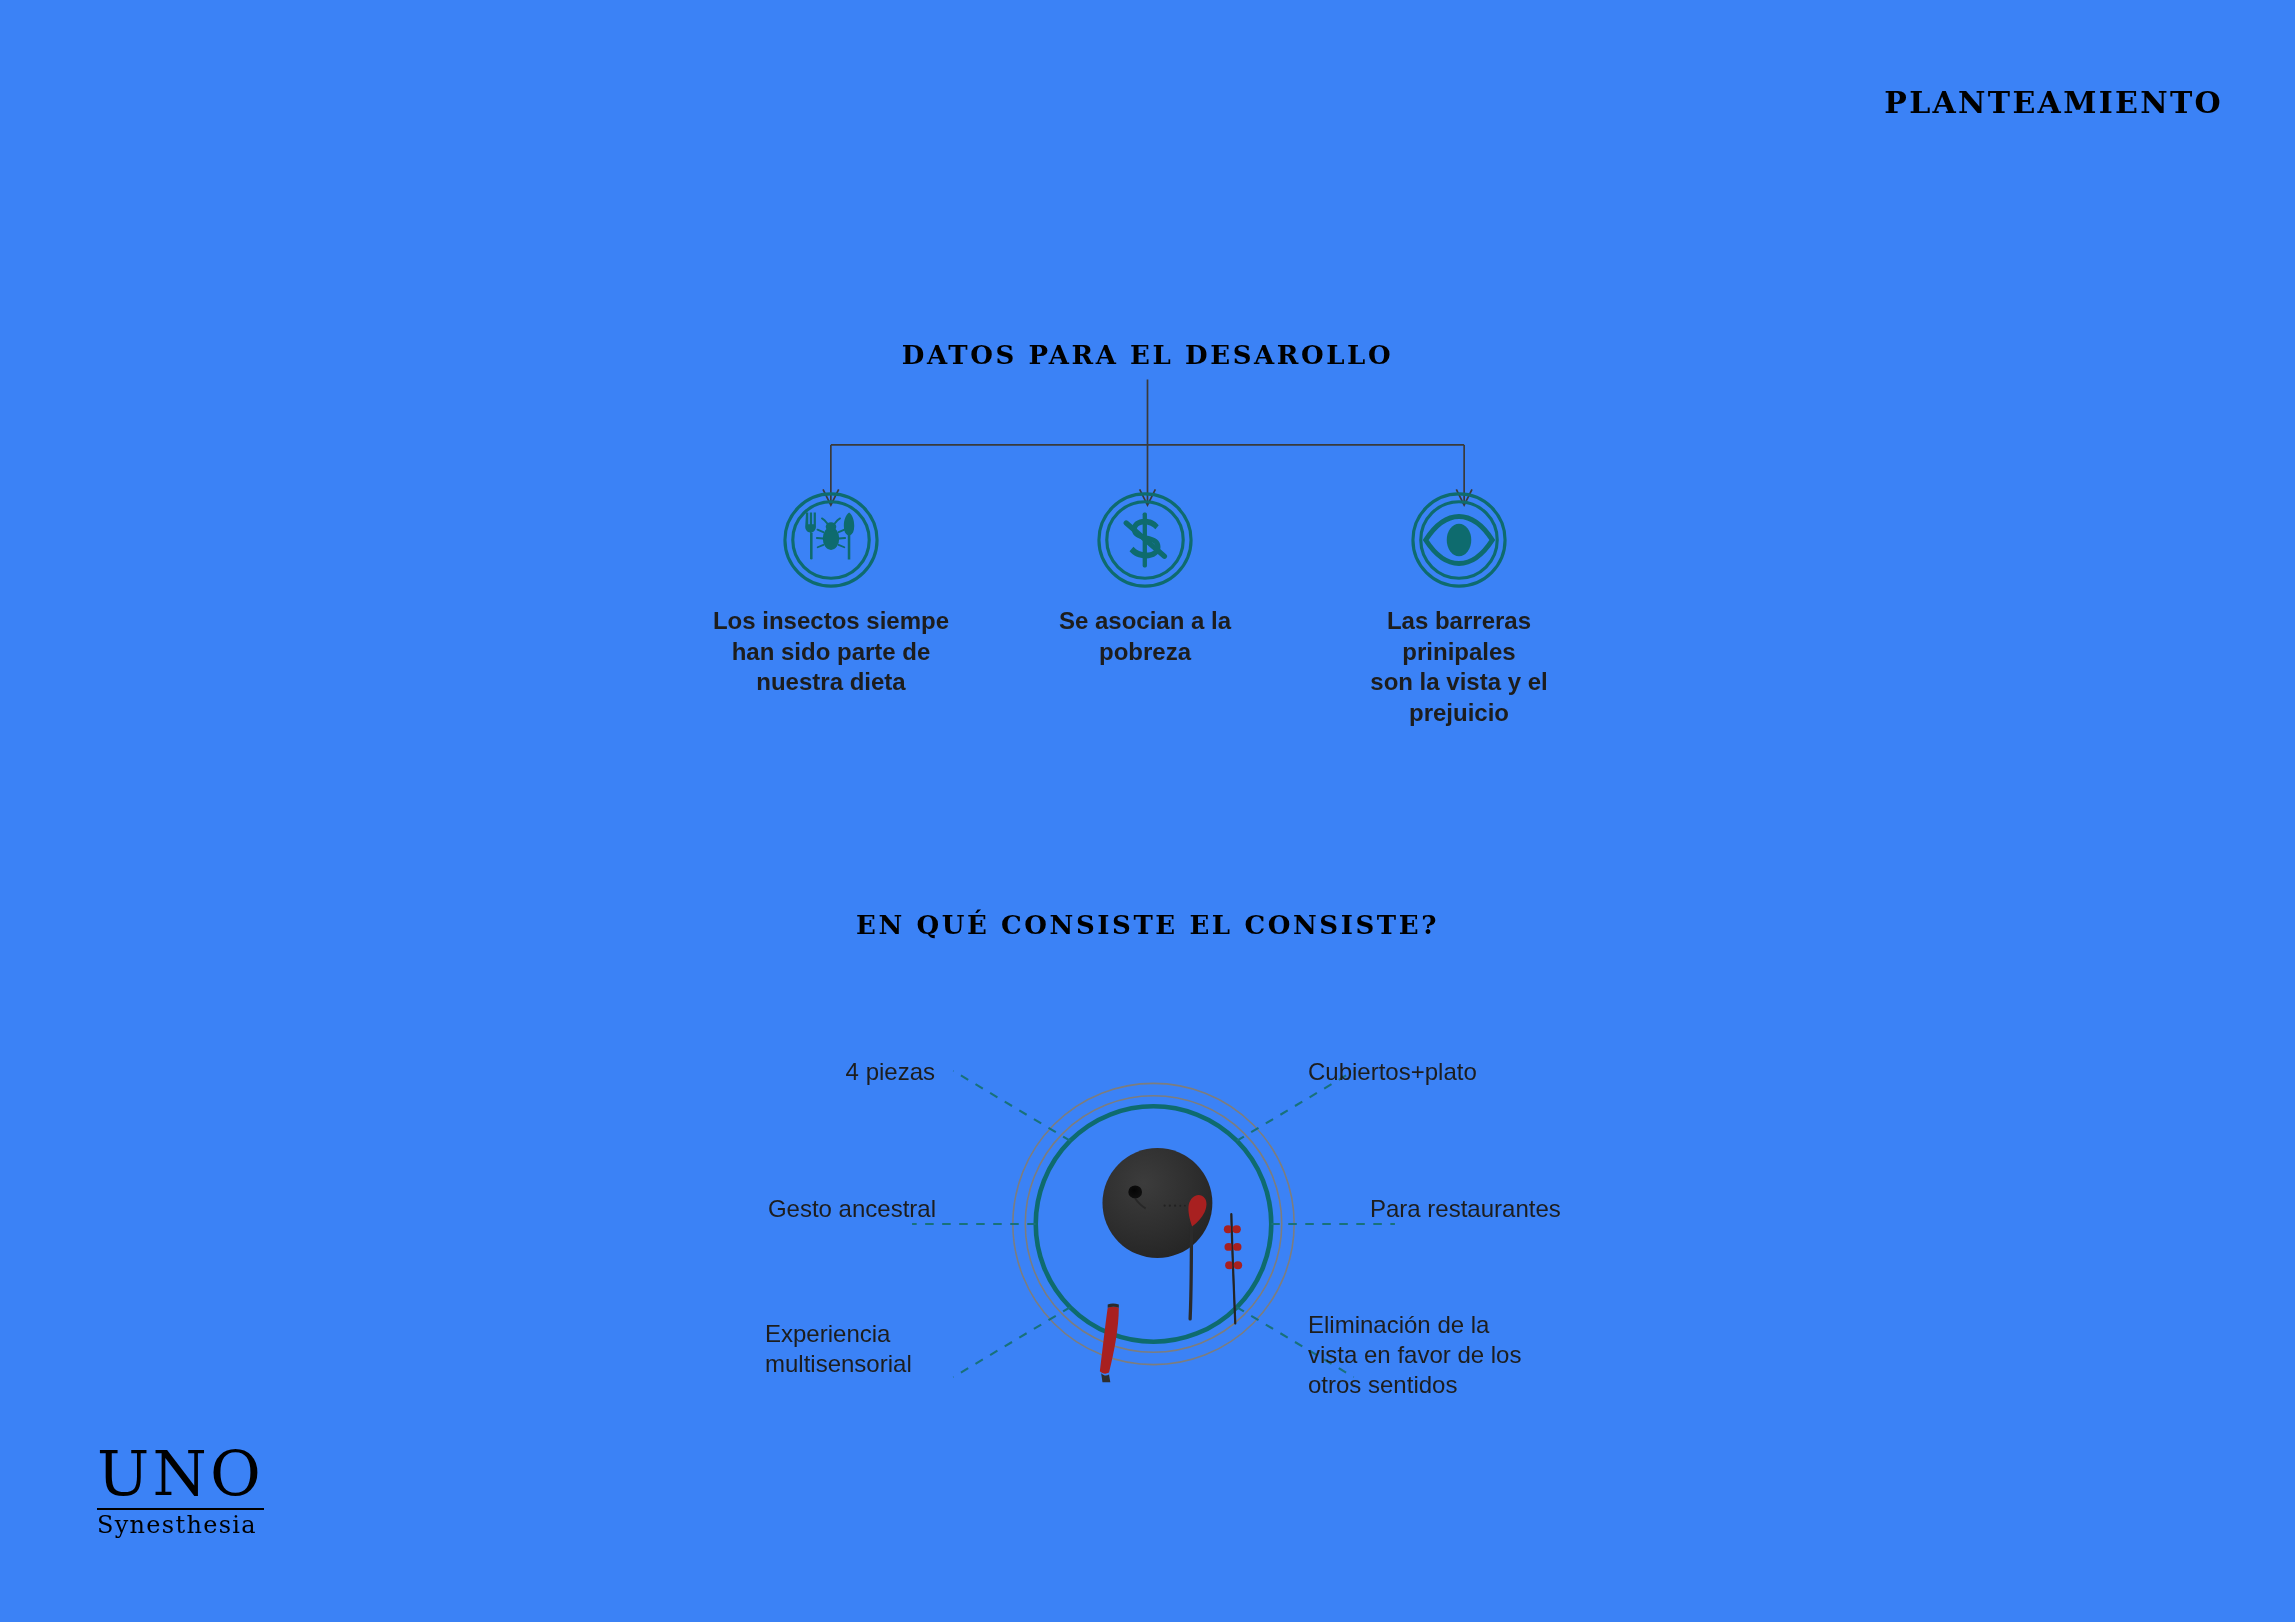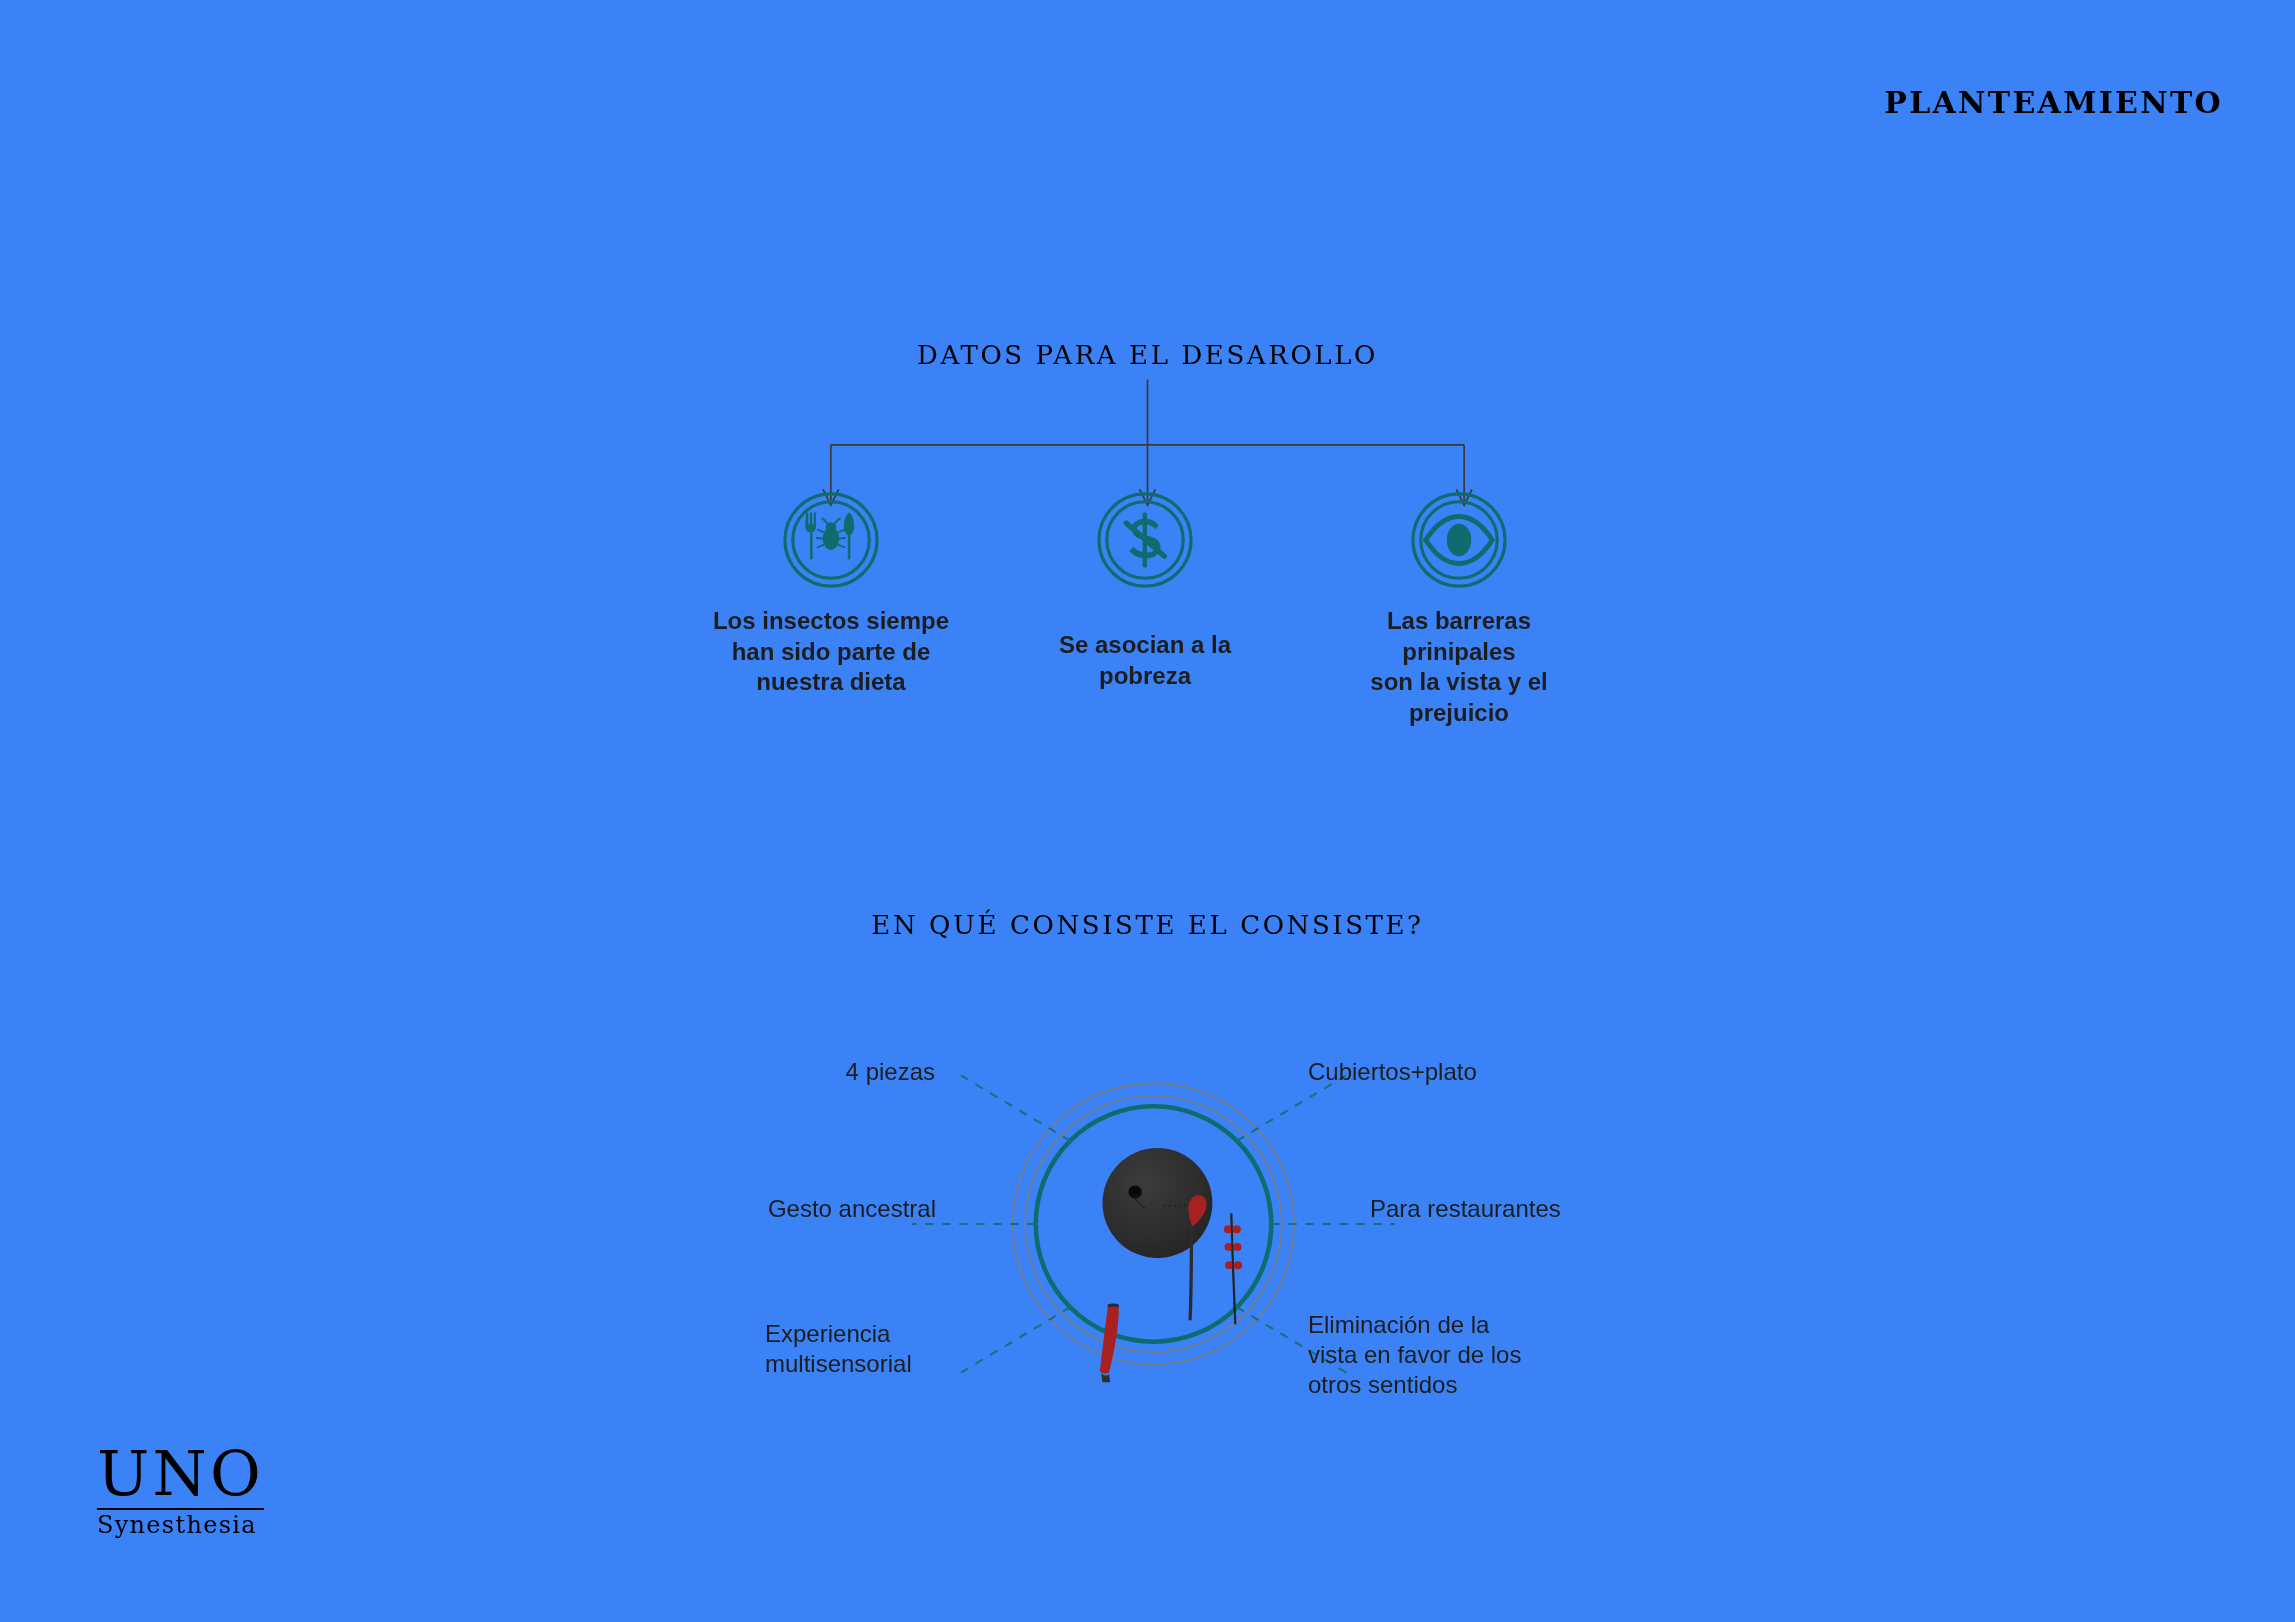--- a/index.html
+++ b/index.html
@@ -40,21 +40,21 @@
     position: absolute;
     left: 0;
     top: 340px;
     width: 2295px;
     height: 393px;
   }
   .sec-title {
     position: absolute;
     text-align: center;
     font-family: "DejaVu Serif", "Liberation Serif", serif;
-    font-weight: normal;
+    font-weight: bold;
     color: #000000;
     white-space: nowrap;
   }
   .sec-title-datos {
     left: 0;
     top: 0;
     width: 2295px;
     font-size: 26px;
     letter-spacing: 2.6px;
   }
@@ -77,21 +77,21 @@
     justify-content: flex-start;
   }
   .card {
     position: absolute;
     width: 340px;
     display: flex;
     flex-direction: column;
     align-items: center;
   }
   .card-1 { left: 661px; }
-  .card-2 { left: 975px; gap: 24px; }
+  .card-2 { left: 975px; }
   .card-3 { left: 1289px; }
 
   .icon-badge {
     width: 98px;
     height: 98px;
     display: block;
   }
   .card-caption {
     margin-top: 17px;
     text-align: center;

